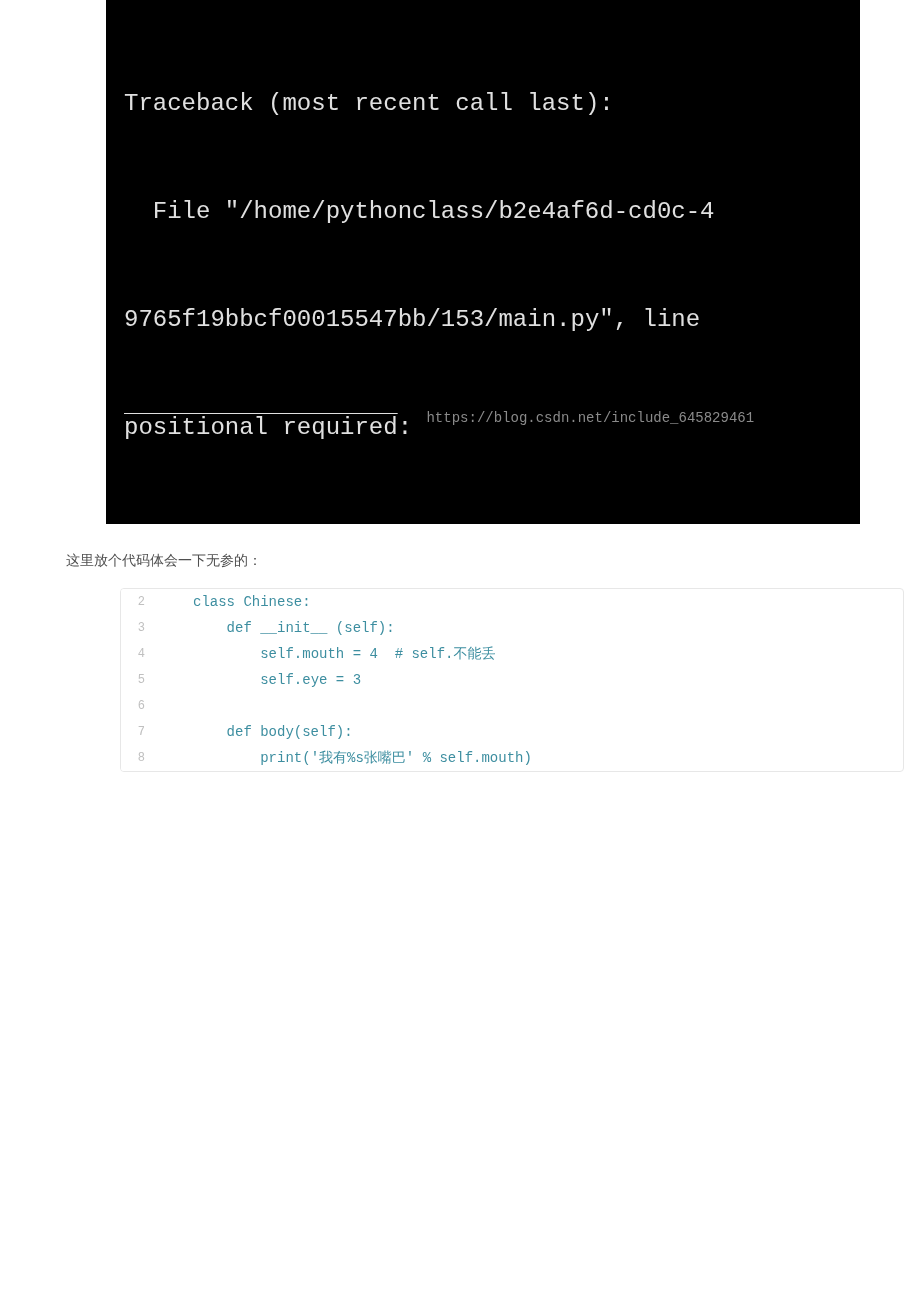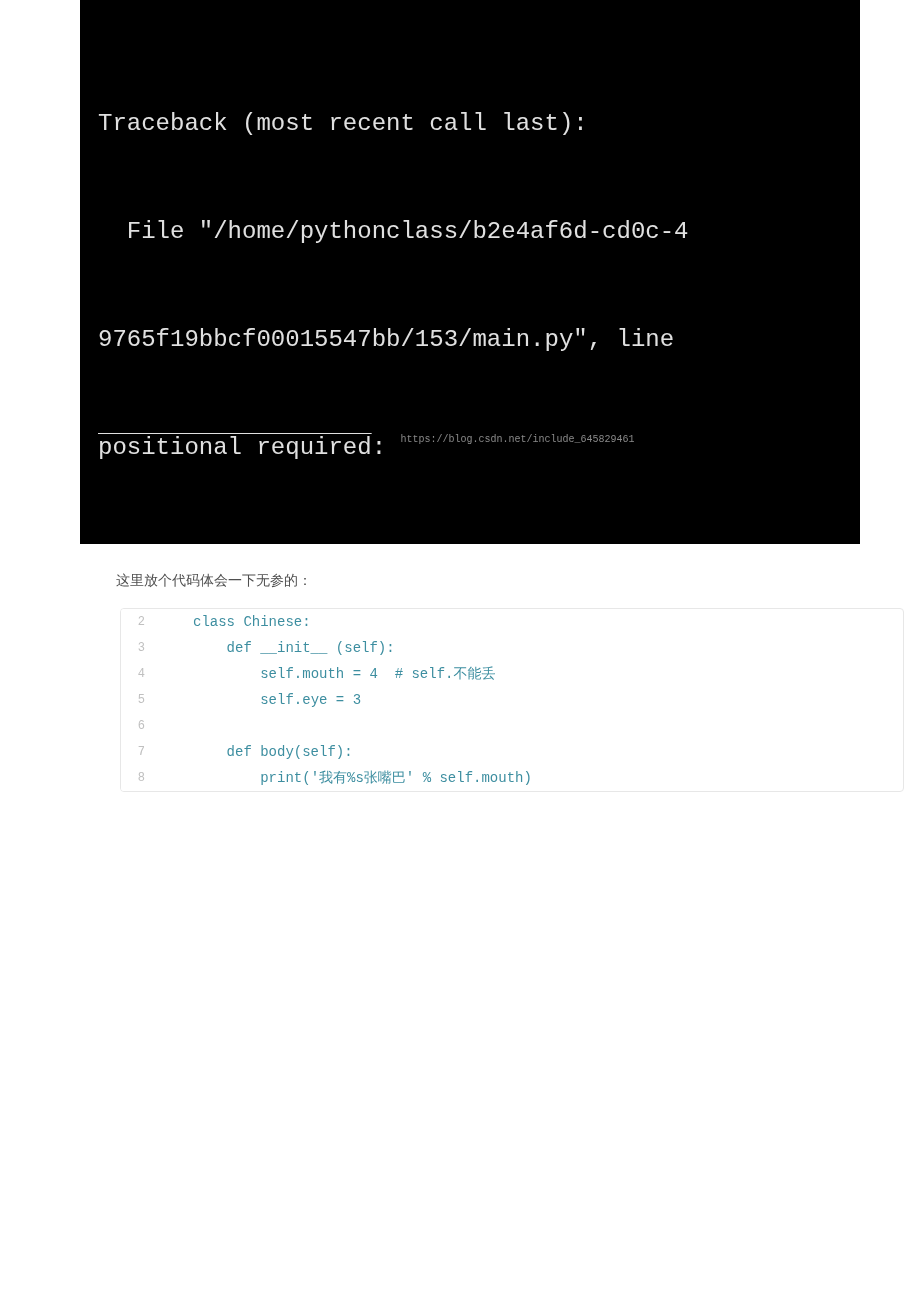--- a/index.html
+++ b/index.html
@@ -5,43 +5,43 @@
   * { box-sizing: border-box; margin: 0; padding: 0; }
   body {
     width: 920px;
     background: #ffffff;
     font-family: -apple-system, BlinkMacSystemFont, "Segoe UI", "PingFang SC", "Microsoft YaHei", sans-serif;
     color: #4f4f4f;
   }
   .container { padding: 0 0 20px 0; }
   .error-block {
     background: #000000;
-    margin: 0 60px 0 80px;
-    padding: 34px 18px 6px 18px;
+    margin: 0 60px 0 106px;
+    padding: 14px 18px 6px 18px;
     font-family: "Courier New", Courier, monospace;
     font-size: 24px;
     line-height: 1.5;
     color: #e0e0e0;
     white-space: pre-wrap;
     word-break: break-all;
   }
   .err-line { display: block; }
   .indent1 { padding-left: 1.2em; }
   .indent2 { padding-left: 2.2em; }
   .white { color: #ffffff; }
   .watermark {
-    font-size: 10px;
+    font-size: 14px;
     color: #8a8a8a;
     position: relative;
     top: -12px;
   }
   .stroke-over { text-decoration: overline; text-decoration-color: #e0e0e0; text-decoration-thickness: 1px; }
   .underline { text-decoration: underline; text-decoration-color: #ababab; text-decoration-thickness: 1px; }
   .desc {
-    margin: 28px 0 18px 116px;
+    margin: 28px 0 18px 66px;
     font-size: 14px;
     color: #4f4f4f;
   }
   .code-block {
     margin: 0 16px 0 120px;
     border: 1px solid #e7e7e7;
     border-radius: 4px;
     font-family: "SFMono-Regular", Consolas, "Liberation Mono", Menlo, monospace;
     font-size: 14px;
     line-height: 26px;

